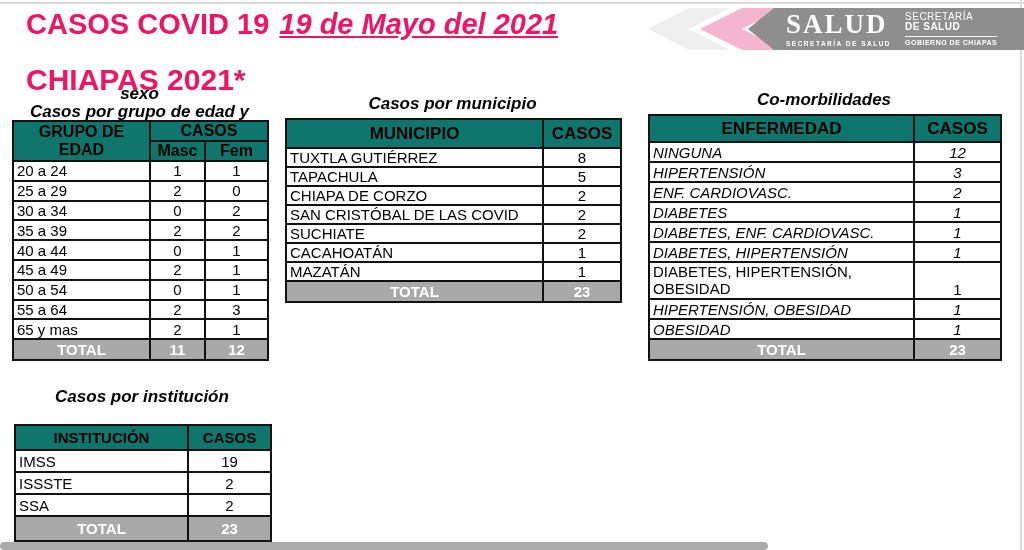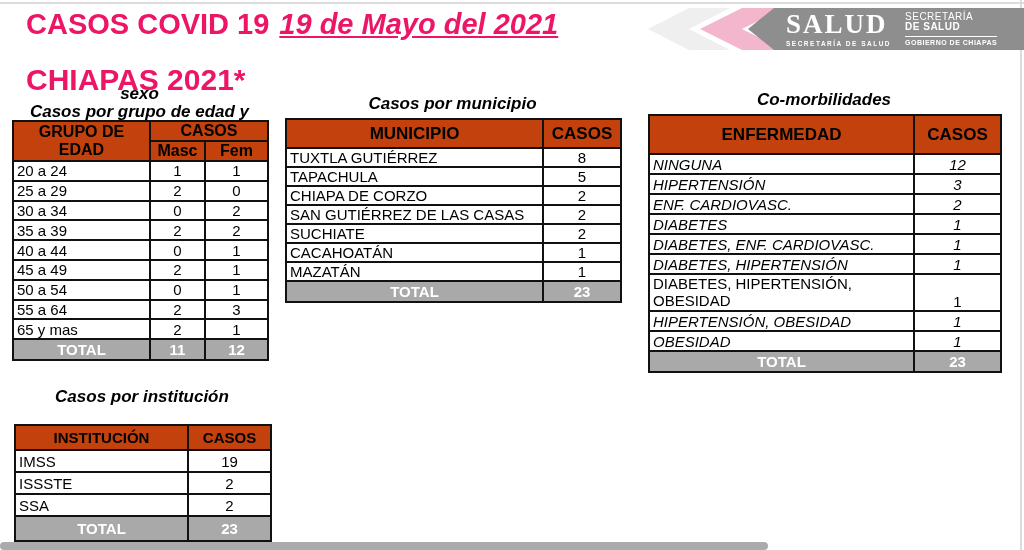--- a/index.html
+++ b/index.html
@@ -32,33 +32,33 @@
   .logo-right .l2{font-weight:bold;letter-spacing:.5px;}
   .logo-right .rule{height:1px;background:#ffffff;margin:3px 0 2px 0;width:92px;}
   .logo-right .l3{font-size:7px;font-weight:bold;letter-spacing:.5px;}
 
   
   .sec-title{position:absolute;font-size:17px;font-weight:bold;font-style:italic;text-align:center;line-height:18px;color:#000;}
 
   
   table.t{border-collapse:collapse;position:absolute;table-layout:fixed;}
   table.t th,table.t td{border:2px solid #111;padding:0 3px;font-size:15px;overflow:hidden;}
-  table.t th{background:#c2410c;font-weight:bold;text-align:center;padding:0;}
+  table.t th{background:#0f766e;font-weight:bold;text-align:center;padding:0;}
   table.t td.name{text-align:left;}
   table.t td.num{text-align:center;}
   table.t tr.total td{background:#a9a9a9;color:#fff;font-weight:bold;text-align:center;}
 
   .age-tbl{left:12px;top:120px;width:255px;}
   .age-tbl tr.h{height:20px;} .age-tbl tr.d{height:19.8px;} .age-tbl tr.total{height:21px;}
 
   .mun-tbl{left:285px;top:118px;width:335px;}
   .mun-tbl tr.h{height:29px;} .mun-tbl tr.d{height:19px;} .mun-tbl tr.total{height:21px;}
 
   .com-tbl{left:648px;top:114px;width:352px;}
-  .com-tbl tr.h{height:39px;} .com-tbl tr.d{height:20px;font-style:italic;} .com-tbl tr.total{height:21px;}
+  .com-tbl tr.h{height:27px;} .com-tbl tr.d{height:20px;font-style:italic;} .com-tbl tr.total{height:21px;}
   .com-tbl td.vbot{vertical-align:bottom;}
 
   .ins-tbl{left:14px;top:424px;width:256px;}
   .ins-tbl th{font-size:13px;}
   .ins-tbl tr.h{height:25px;} .ins-tbl tr.d{height:22px;} .ins-tbl tr.total{height:25px;}
   .ins-tbl td{font-size:16px;}
 </style>
 </head>
 <body>
 
@@ -182,21 +182,21 @@
         </tr>
     <tr class="d">
           <td class="name">TAPACHULA</td>
           <td class="num">5</td>
         </tr>
     <tr class="d">
           <td class="name">CHIAPA DE CORZO</td>
           <td class="num">2</td>
         </tr>
     <tr class="d">
-          <td class="name">SAN GUTIÉRREZ DE LAS CASAS</td>
+          <td class="name">SAN CRISTÓBAL DE LAS COVID</td>
           <td class="num">2</td>
         </tr>
     <tr class="d">
           <td class="name">SUCHIATE</td>
           <td class="num">2</td>
         </tr>
     <tr class="d">
           <td class="name">CACAHOATÁN</td>
           <td class="num">1</td>
         </tr>

